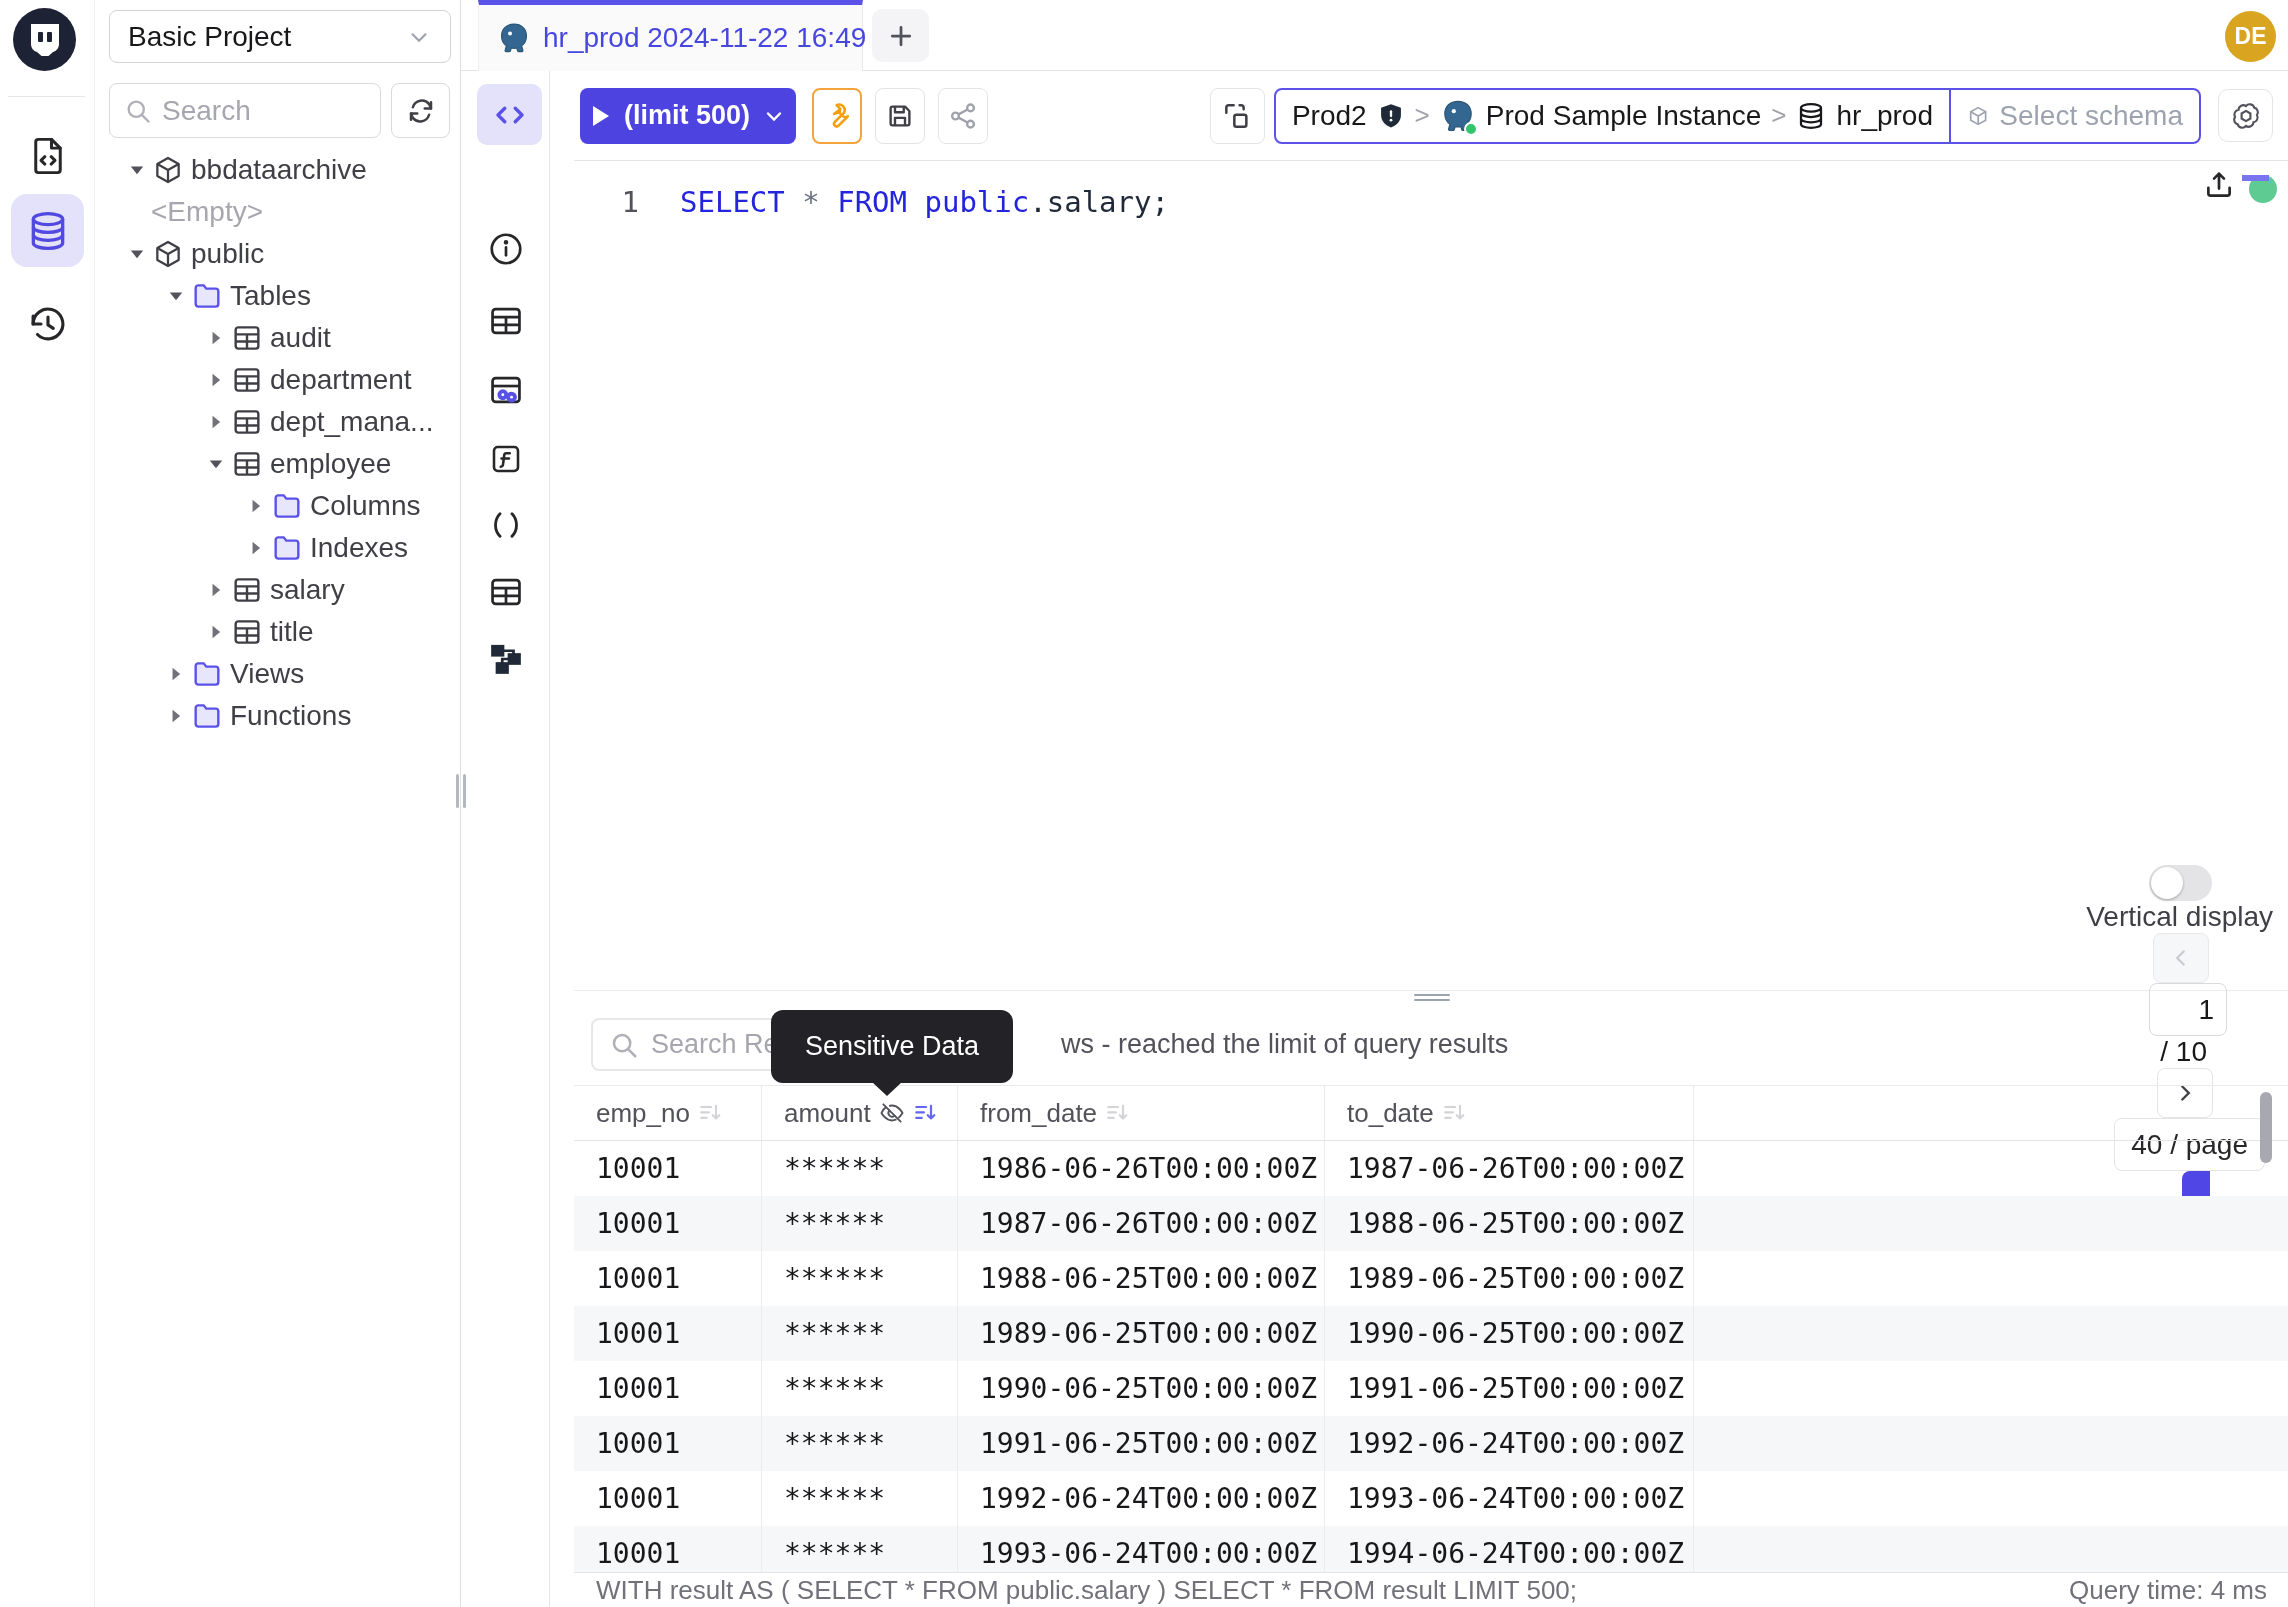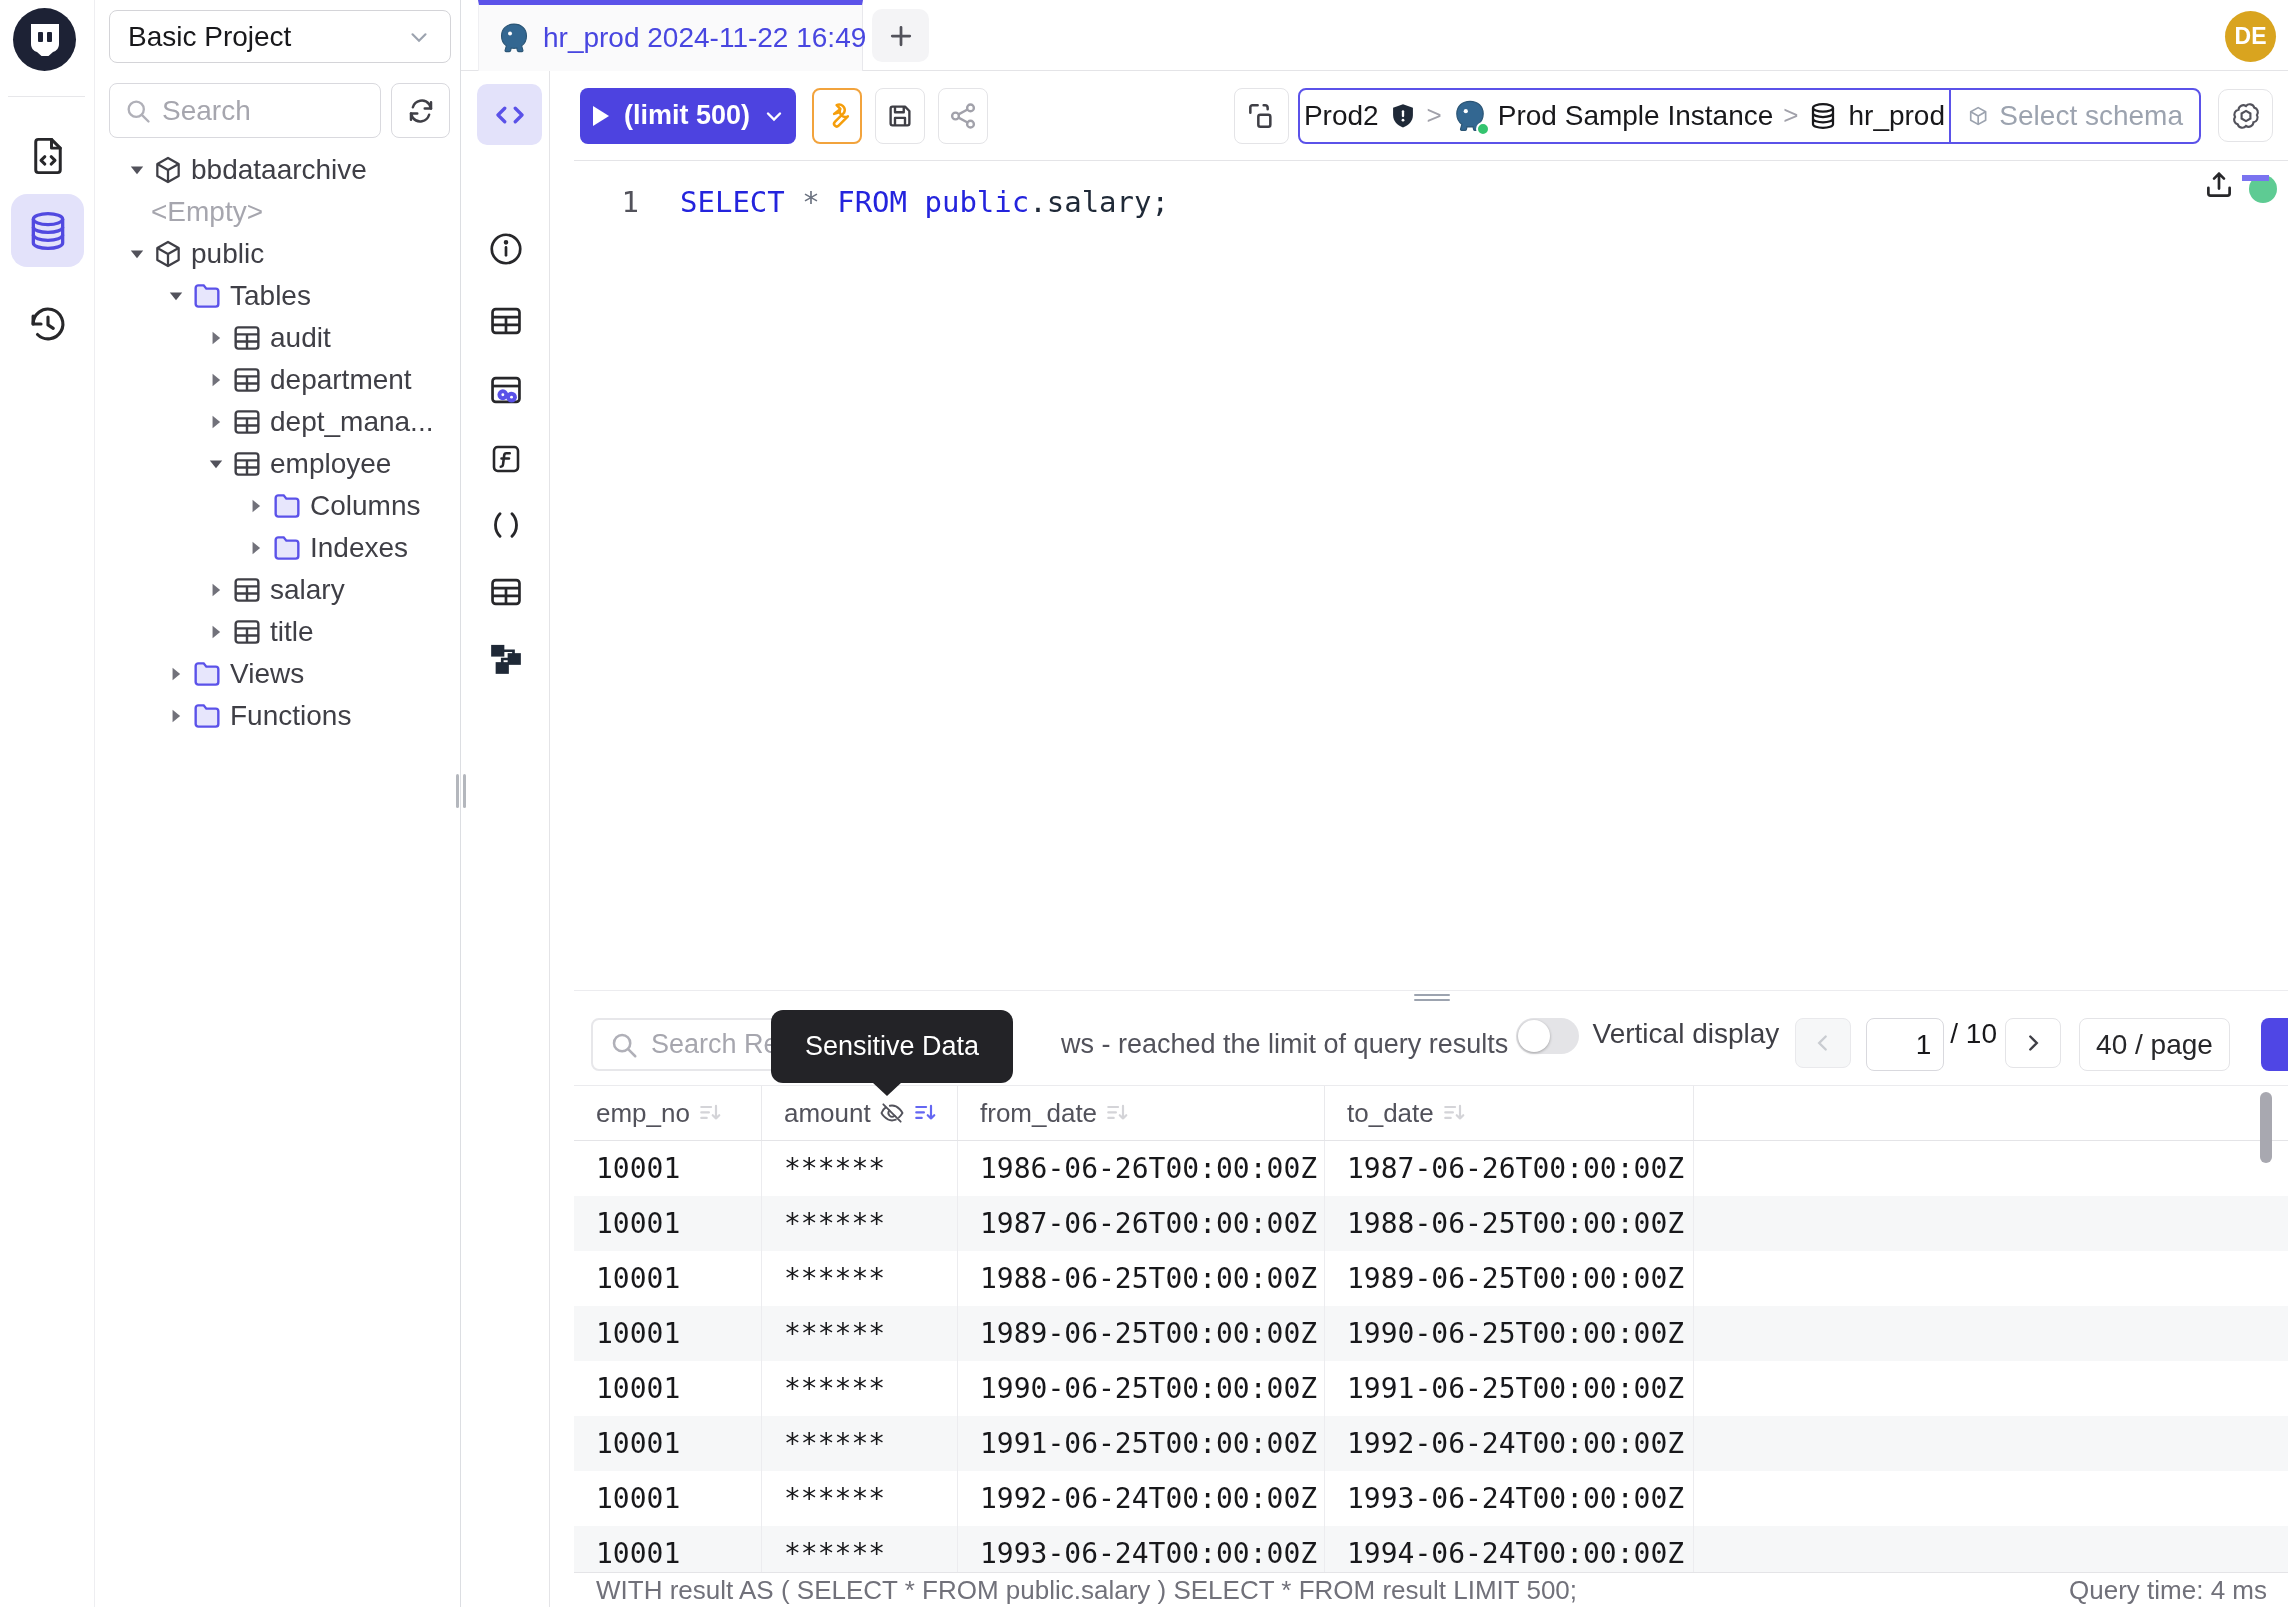--- a/index.html
+++ b/index.html
@@ -46,21 +46,21 @@
 
   .content { flex:1; display:flex; flex-direction:column; min-width:0; }
   
   .toolbar { height:90px; flex:none; border-bottom:1px solid #e4e4e7; display:flex; align-items:center; padding:0 16px 0 6px; }
   .run-btn { width:216px; height:56px; border-radius:8px; background:#4d43e0; color:#fff; display:flex; align-items:center; justify-content:center; gap:12px; font-size:27px; font-weight:600; }
   .sq-btn { width:50px; height:56px; border-radius:8px; border:1px solid #e4e4e7; background:#fff; display:flex; align-items:center; justify-content:center; margin-left:13px; }
   .sq-btn.wrench { border:2px solid #f2a33c; margin-left:16px; }
   .toolbar .spacer { flex:1; }
   .batch-btn { width:55px; height:56px; border-radius:8px; border:1px solid #e4e4e7; display:flex; align-items:center; justify-content:center; margin-right:9px; }
   .crumb-wrap { height:56px; border:2px solid #5b52e9; border-radius:8px; display:flex; align-items:stretch; }
-  .crumb-main { display:flex; align-items:center; gap:10px; padding:0 4px; font-size:28px; color:#18181b; white-space:nowrap; }
+  .crumb-main { display:flex; align-items:center; gap:10px; padding:0 16px; font-size:28px; color:#18181b; white-space:nowrap; }
   .crumb-sep { color:#a1a1aa; font-size:26px; }
   .crumb-schema { width:250px; border-left:2px solid #5b52e9; display:flex; align-items:center; gap:10px; padding:0 16px; color:#9ca3af; font-size:28px; white-space:nowrap; }
   .pgwrap { position:relative; width:36px; height:36px; flex:none; }
   .pgwrap .status { position:absolute; right:-2px; bottom:-2px; width:14px; height:14px; border-radius:50%; background:#34c46f; border:2px solid #fff; }
   .ai-btn { width:55px; height:53px; border:1px solid #e4e4e7; border-radius:10px; display:flex; align-items:center; justify-content:center; margin-left:17px; }
 
   
   .editor { flex:1; position:relative; background:#fff; min-height:0; }
   .codeline { position:absolute; left:0; top:20px; display:flex; font-family:"DejaVu Sans Mono", monospace; font-size:29px; line-height:42px; }
   .ln { width:65px; text-align:right; color:#52525b; flex:none; }
@@ -72,21 +72,21 @@
 
   
   .split { height:14px; flex:none; border-top:1px solid #ececef; display:flex; flex-direction:column; align-items:center; justify-content:center; gap:3px; }
   .split i { width:36px; height:2px; background:#9ca3af; border-radius:2px; }
 
   
   .rtoolbar { height:81px; flex:none; position:relative; display:flex; align-items:center; padding-left:17px; background:#fff; }
   .rsearch { width:364px; height:53px; border:2px solid #e7e7ea; border-radius:8px; display:flex; align-items:center; gap:12px; padding:0 16px; flex:none; }
   .rsearch span { font-size:27px; color:#a6a6ae; white-space:nowrap; overflow:hidden; }
   .limit-text { position:absolute; left:487px; font-size:27px; color:#52525b; white-space:nowrap; }
-  .rt-right { margin-left:auto; display:flex; align-items:flex-start; }
+  .rt-right { margin-left:auto; display:flex; align-items:center;flex-direction:column; }
   .toggle { width:63px; height:36px; border-radius:18px; background:#e4e4e7; position:relative; flex:none; }
   .toggle i { position:absolute; left:2px; top:2px; width:32px; height:32px; border-radius:50%; background:#fff; box-shadow:0 1px 3px rgba(0,0,0,.3); }
   .vlabel { font-size:28px; color:#3f3f46; margin:0 16px 0 14px; white-space:nowrap; }
   .pg-btn { width:56px; height:50px; border:1px solid #e9e9ec; border-radius:8px; background:#f6f7f8; display:flex; align-items:center; justify-content:center; }
   .pg-btn.next { background:#fff; border-color:#e4e4e7; margin-left:8px; }
   .pg-input { width:78px; height:53px; border:1px solid #d9d9de; border-radius:8px; font-size:28px; color:#18181b; display:flex; align-items:center; justify-content:flex-end; padding-right:12px; margin-left:15px; }
   .pg-total { font-size:28px; color:#18181b; margin-left:6px; white-space:nowrap; }
   .pg-size { width:151px; height:53px; border:1px solid #e4e4e7; border-radius:8px; font-size:28px; color:#27272a; display:flex; align-items:center; justify-content:center; margin-left:18px; white-space:nowrap; }
   .export-sliver { width:28px; height:53px; background:#4f46e5; border-radius:8px 0 0 8px; margin-left:31px; }
   

